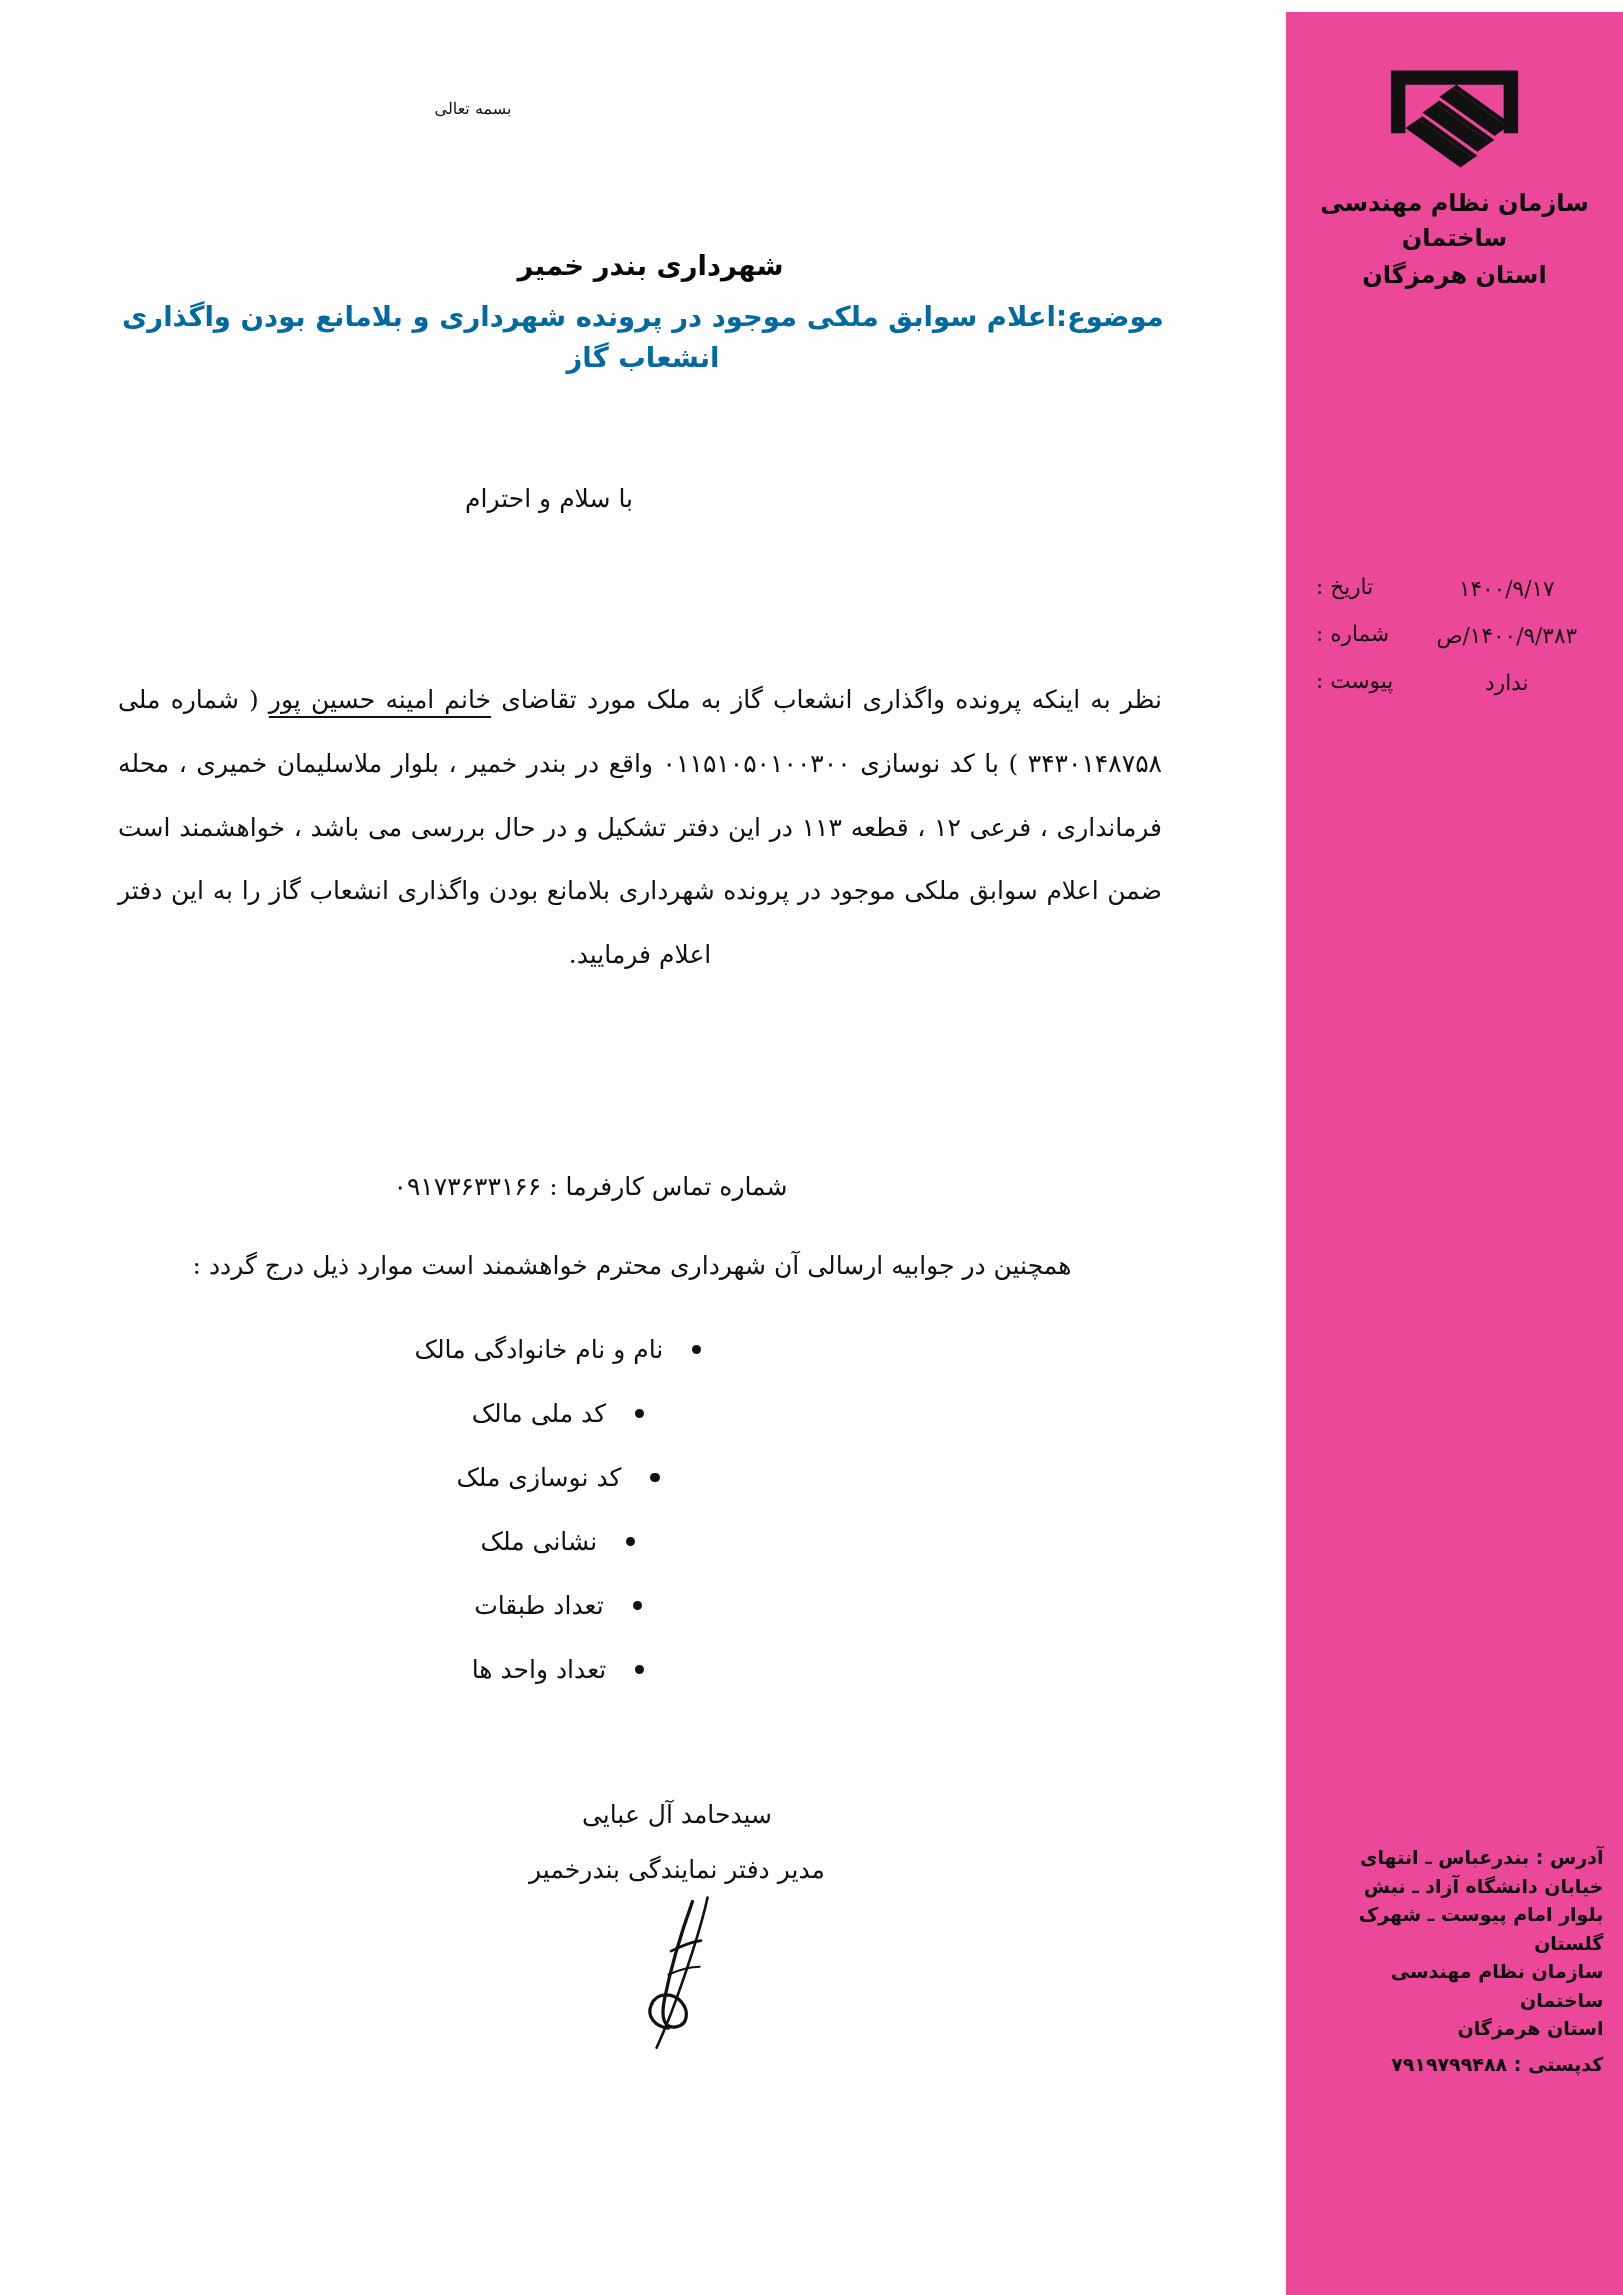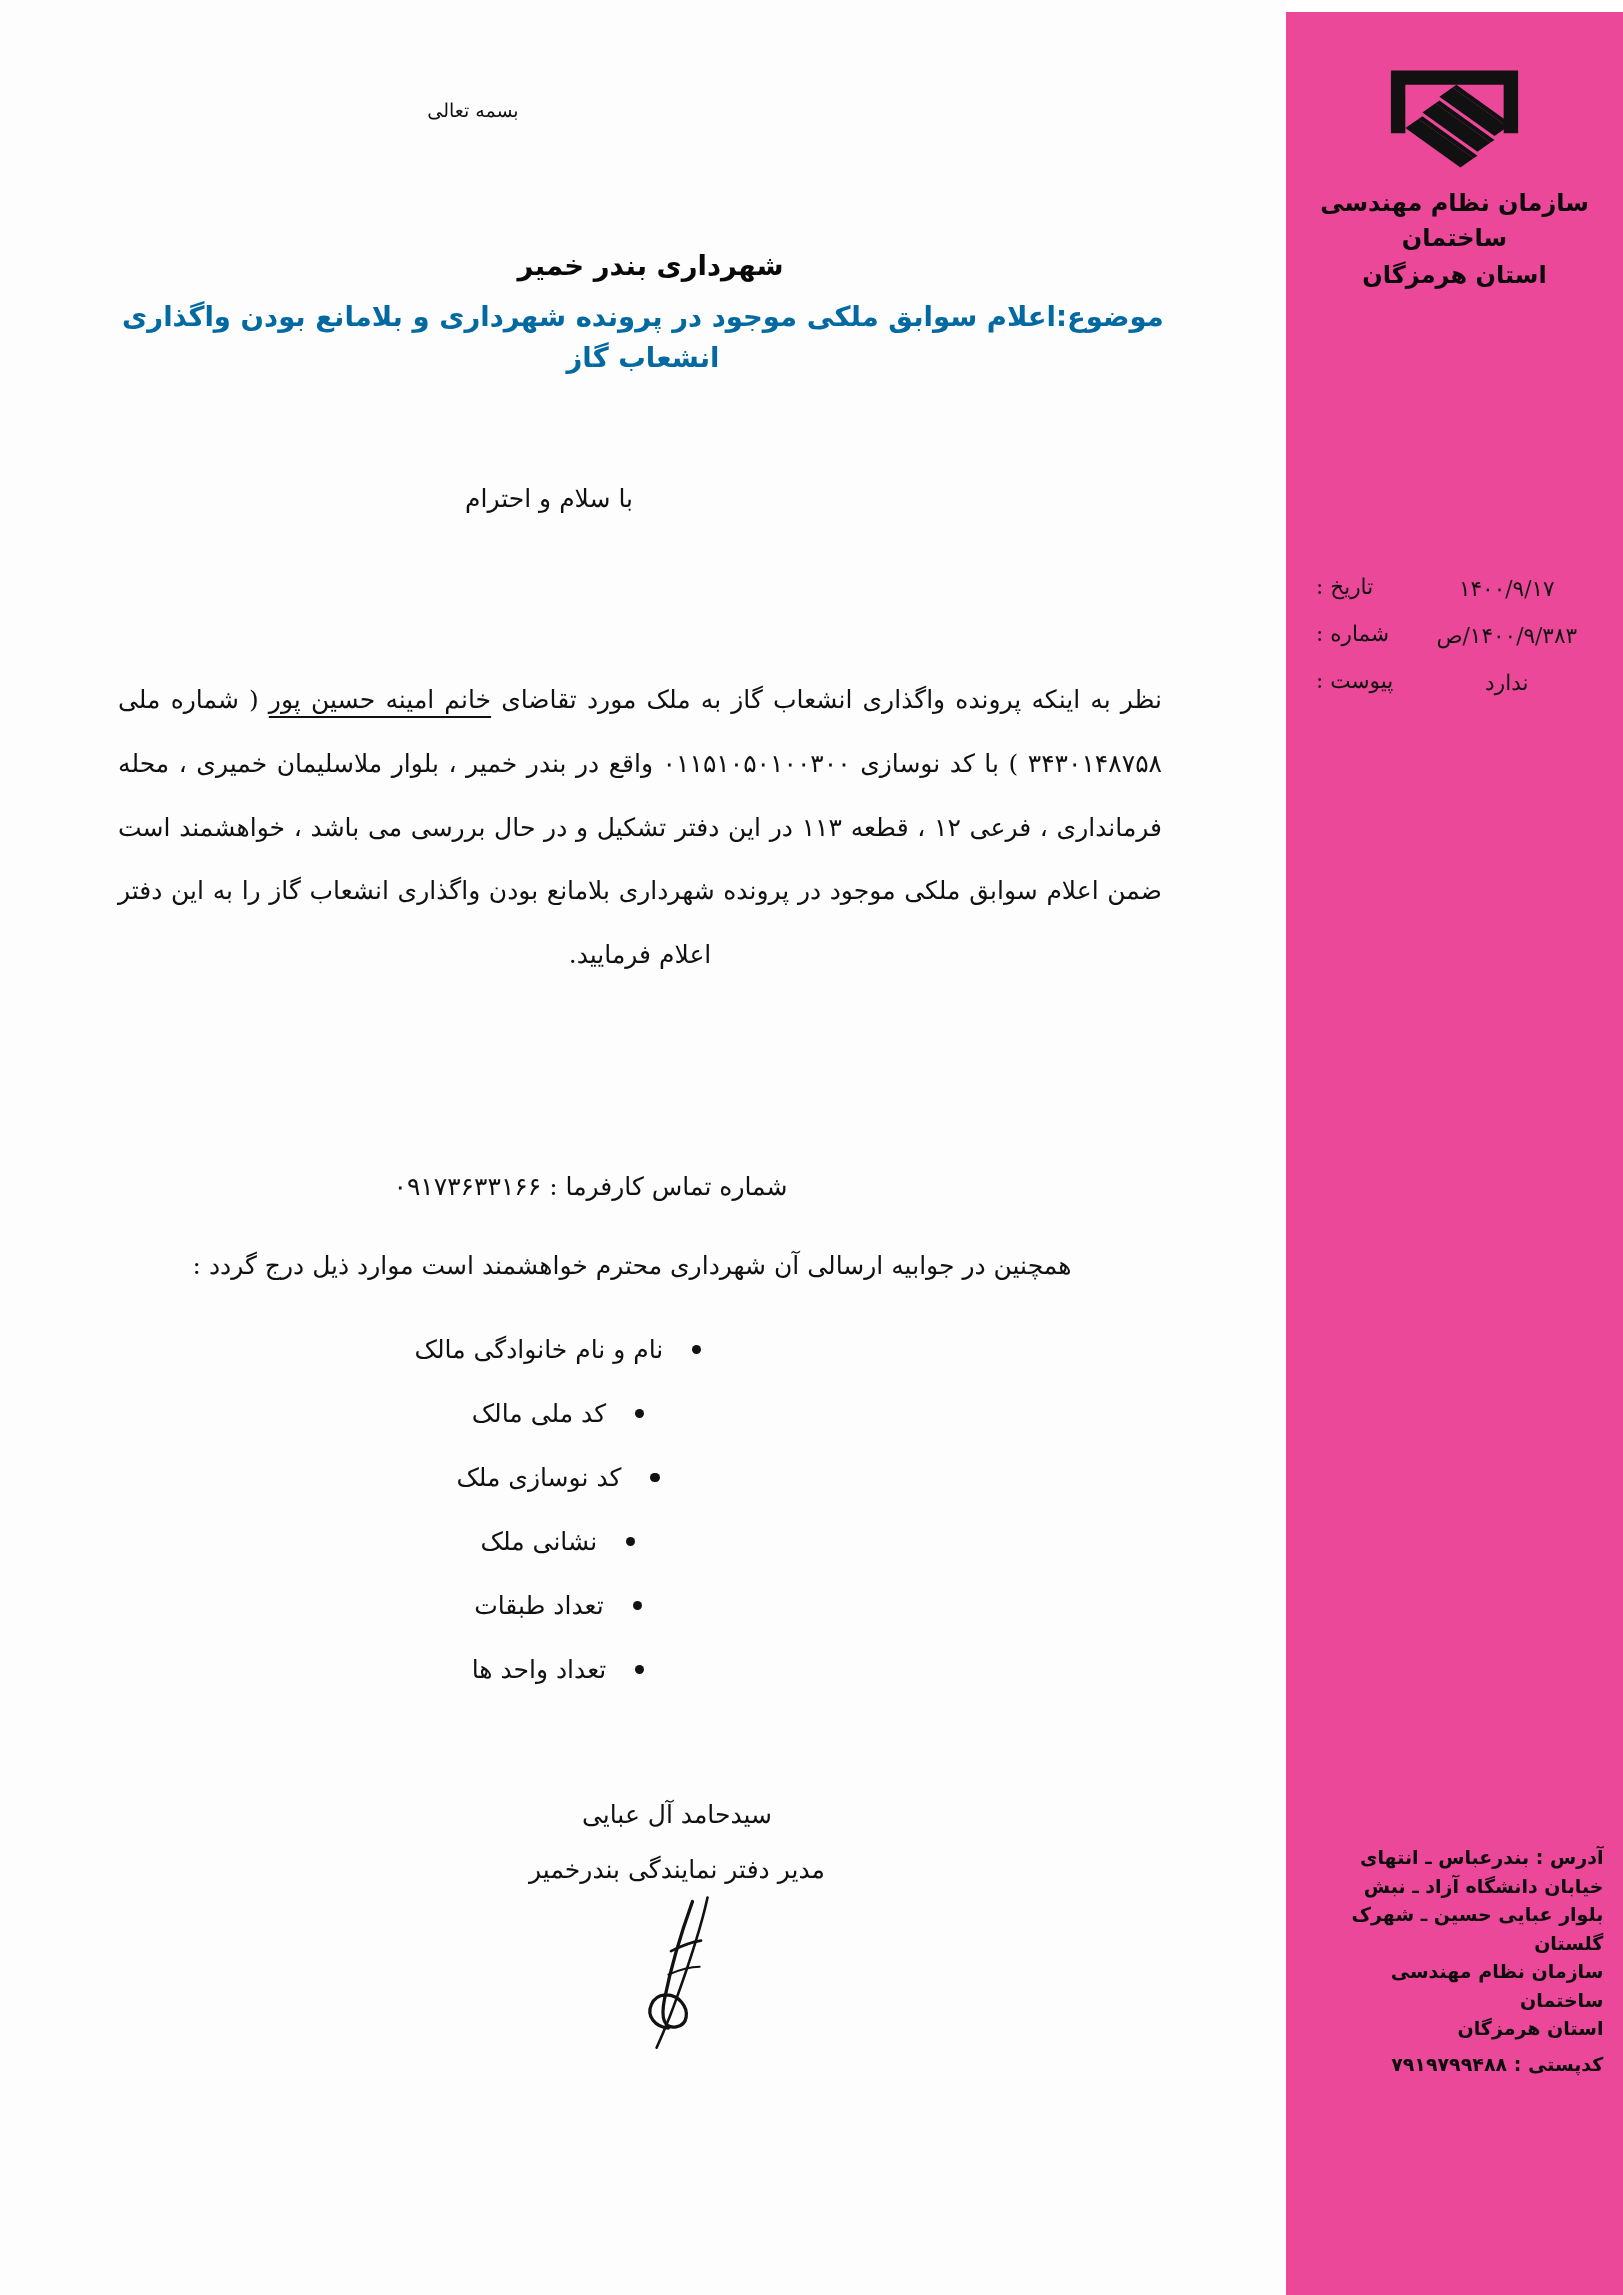--- a/index.html
+++ b/index.html
@@ -147,21 +147,21 @@
     padding: 0;
     direction: rtl;
   }
 
   .invocation {
     position: absolute;
     top: 99px;
     left: 0; right: 0;
     text-align: center;
     font-family: "DejaVu Serif", serif;
-    font-size: 19px;
+    font-size: 16px;
     color: #111;
     margin-right: 340px;
   }
 
   .addressee {
     position: absolute;
     top: 249px;
     right: 122px;
     left: 137px;
     text-align: center;
@@ -389,21 +389,21 @@
       </div>
       <div class="meta-row">
         <span class="meta-value">ندارد</span>
         <span class="meta-label">پیوست :</span>
       </div>
     </div>
 
     <div class="addr-block">
       <p class="addr-line">آدرس : بندرعباس ـ انتهای</p>
       <p class="addr-line">خیابان دانشگاه آزاد ـ نبش</p>
-      <p class="addr-line">بلوار عبایی حسین ـ شهرک</p>
+      <p class="addr-line">بلوار امام پیوست ـ شهرک</p>
       <p class="addr-line">گلستان</p>
       <p class="addr-line">سازمان نظام مهندسی ساختمان</p>
       <p class="addr-line">استان هرمزگان</p>
       <p class="postal-line">کدپستی : ۷۹۱۹۷۹۹۴۸۸</p>
     </div>
 
 
   </div>
 
 </div>

